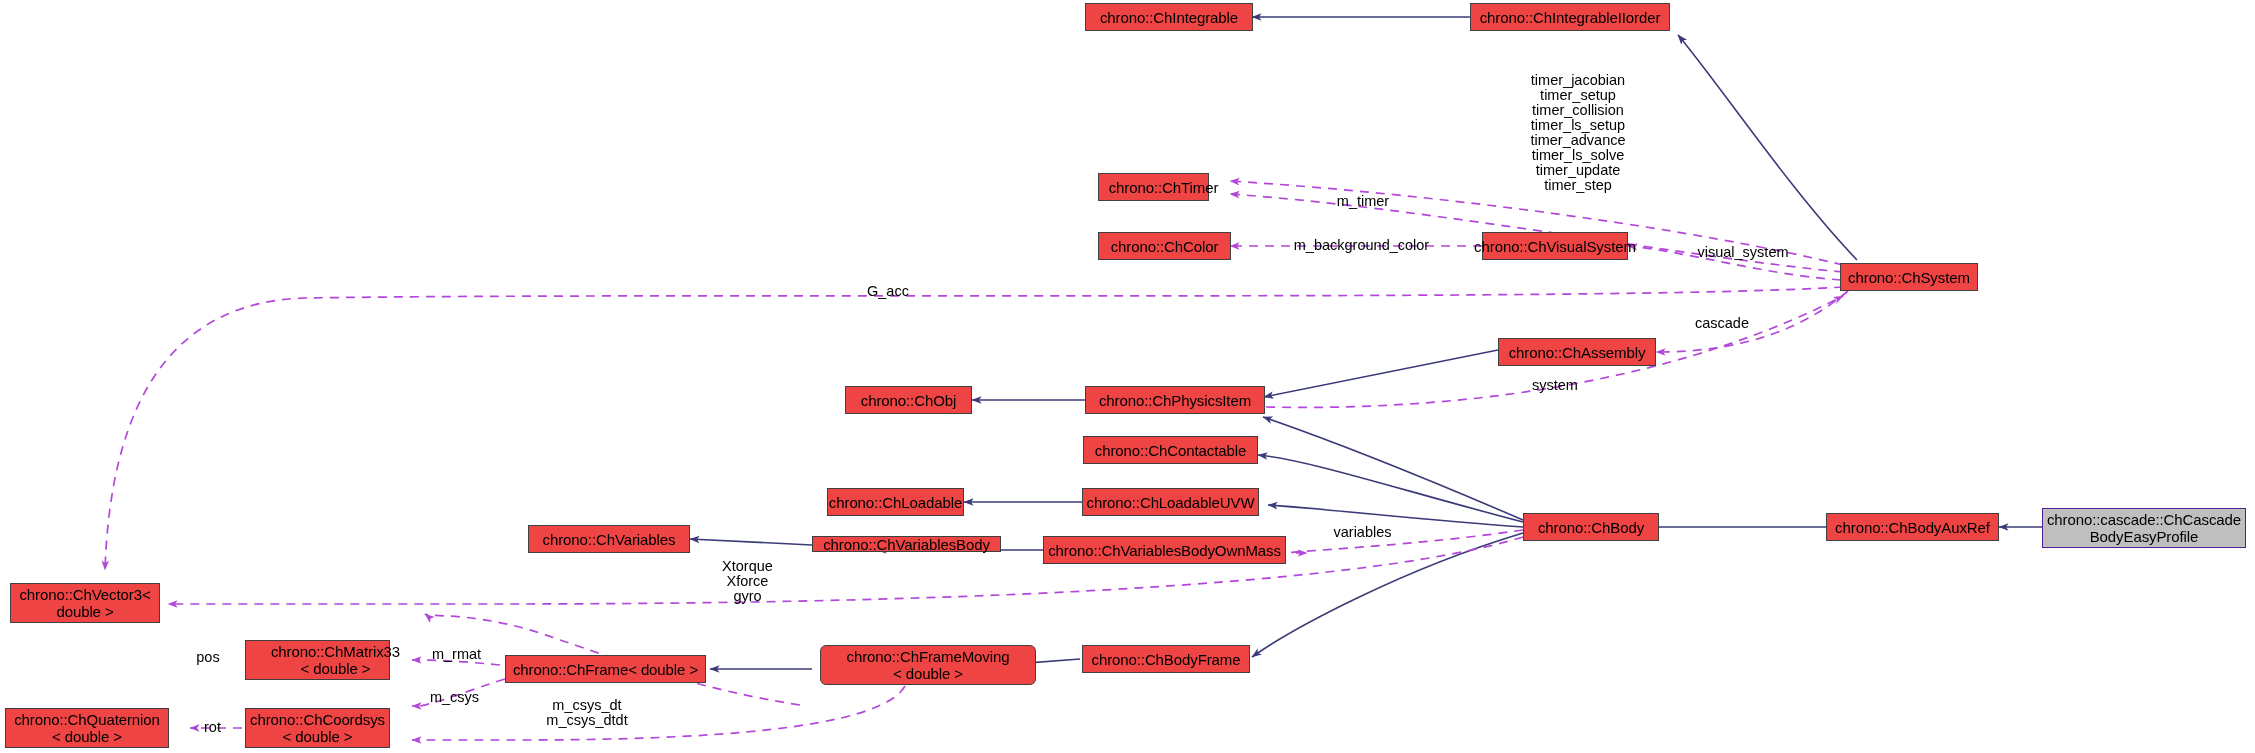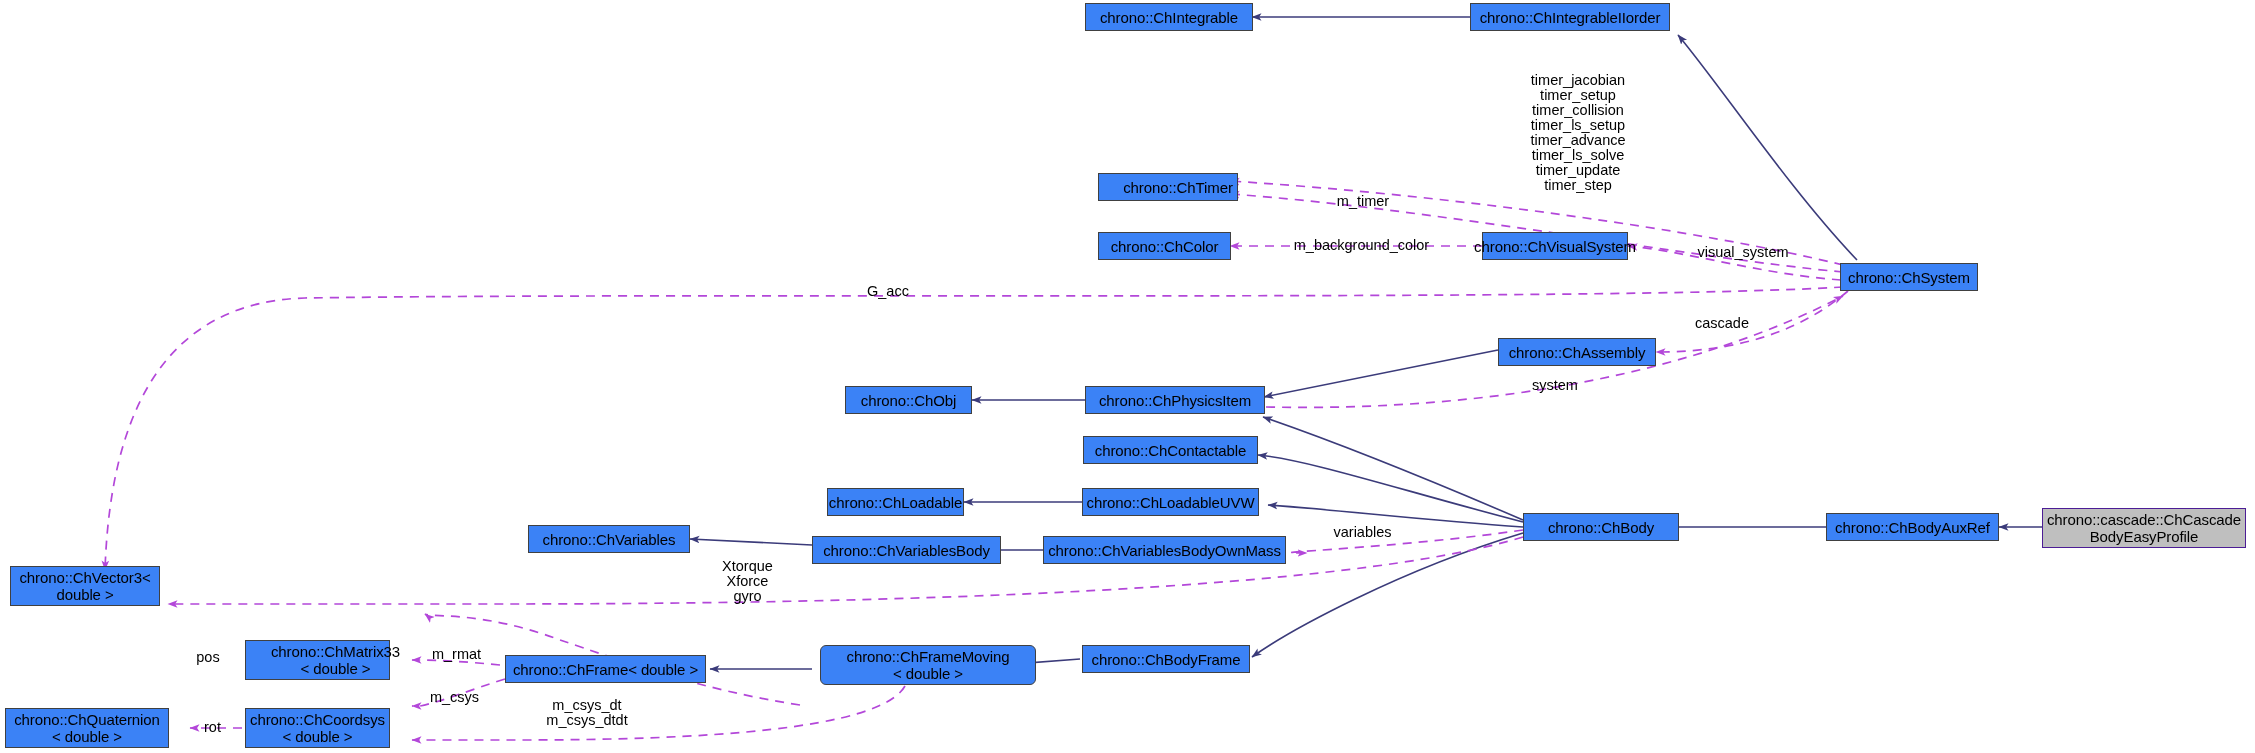--- a/index.html
+++ b/index.html
@@ -21,21 +21,21 @@
     left: 0;
     top: 0;
     width: 2255px;
     height: 753px;
     pointer-events: none;
   }
   .node {
     position: absolute;
     box-sizing: border-box;
     border: 1px solid #404040;
-    background: #3b82f6;
+    background: #ef4444;
     color: #000000;
     display: flex;
     align-items: center;
     justify-content: center;
     text-align: center;
     font-size: 15px;
     line-height: 17px;
     letter-spacing: -0.1px;
     white-space: pre-line;
     z-index: 5;
@@ -128,21 +128,21 @@
 
     <path d="M905,686 C880,730 700,740 520,740 L412,740" stroke="#b347d9" stroke-width="1.7" fill="none" stroke-dasharray="9,7" marker-end="url(#arrUse)"></path>
 
     <path d="M305,298 C200,310 115,400 108,570" stroke="#b347d9" stroke-width="0" fill="none"></path>
   </svg>
 
   <div class="node" style="left:1085px; top:3px; width:168px; height:28px;">chrono::ChIntegrable</div>
 
   <div class="node" style="left:1470px; top:3px; width:200px; height:28px;">chrono::ChIntegrableIIorder</div>
 
-  <div class="node" style="left:1098px; top:173px; width:140px; height:28px;padding-left:20px;">chrono::ChTimer</div>
+  <div class="node" style="left:1098px; top:173px; width:111px; height:28px;padding-left:20px;">chrono::ChTimer</div>
 
   <div class="node" style="left:1098px; top:232px; width:133px; height:28px;">chrono::ChColor</div>
 
   <div class="node" style="left:1482px; top:232px; width:146px; height:28px;">chrono::ChVisualSystem</div>
 
   <div class="node" style="left:1840px; top:263px; width:138px; height:28px;">chrono::ChSystem</div>
 
   <div class="node" style="left:1498px; top:338px; width:158px; height:28px;">chrono::ChAssembly</div>
 
   <div class="node" style="left:845px; top:386px; width:127px; height:28px;">chrono::ChObj</div>
@@ -150,32 +150,32 @@
   <div class="node" style="left:1085px; top:386px; width:180px; height:28px;">chrono::ChPhysicsItem</div>
 
   <div class="node" style="left:1083px; top:436px; width:175px; height:28px;">chrono::ChContactable</div>
 
   <div class="node" style="left:827px; top:488px; width:137px; height:28px;">chrono::ChLoadable</div>
 
   <div class="node" style="left:1082px; top:488px; width:177px; height:28px;">chrono::ChLoadableUVW</div>
 
   <div class="node" style="left:528px; top:525px; width:162px; height:28px;">chrono::ChVariables</div>
 
-  <div class="node" style="left:812px; top:536px; width:189px; height:28px;">chrono::ChVariablesBody</div>
+  <div class="node" style="left:812px; top:536px; width:189px; height:16px;">chrono::ChVariablesBody</div>
 
   <div class="node" style="left:1043px; top:536px; width:243px; height:28px;">chrono::ChVariablesBodyOwnMass</div>
 
-  <div class="node" style="left:1523px; top:513px; width:156px; height:28px;">chrono::ChBody</div>
+  <div class="node" style="left:1523px; top:513px; width:136px; height:28px;">chrono::ChBody</div>
 
   <div class="node" style="left:1826px; top:513px; width:173px; height:28px;">chrono::ChBodyAuxRef</div>
 
   <div class="node highlight" style="left:2042px; top:508px; width:204px; height:40px;">chrono::cascade::ChCascade
 BodyEasyProfile</div>
 
-  <div class="node" style="left:10px; top:566px; width:150px; height:40px;">chrono::ChVector3&lt;
+  <div class="node" style="left:10px; top:583px; width:150px; height:40px;">chrono::ChVector3&lt;
 double &gt;</div>
 
   <div class="node" style="left:245px; top:640px; width:145px; height:40px;padding-left:36px;">chrono::ChMatrix33
 &lt; double &gt;</div>
 
   <div class="node" style="left:5px; top:708px; width:164px; height:40px;">chrono::ChQuaternion
 &lt; double &gt;</div>
 
   <div class="node" style="left:245px; top:708px; width:145px; height:40px;">chrono::ChCoordsys
 &lt; double &gt;</div>

